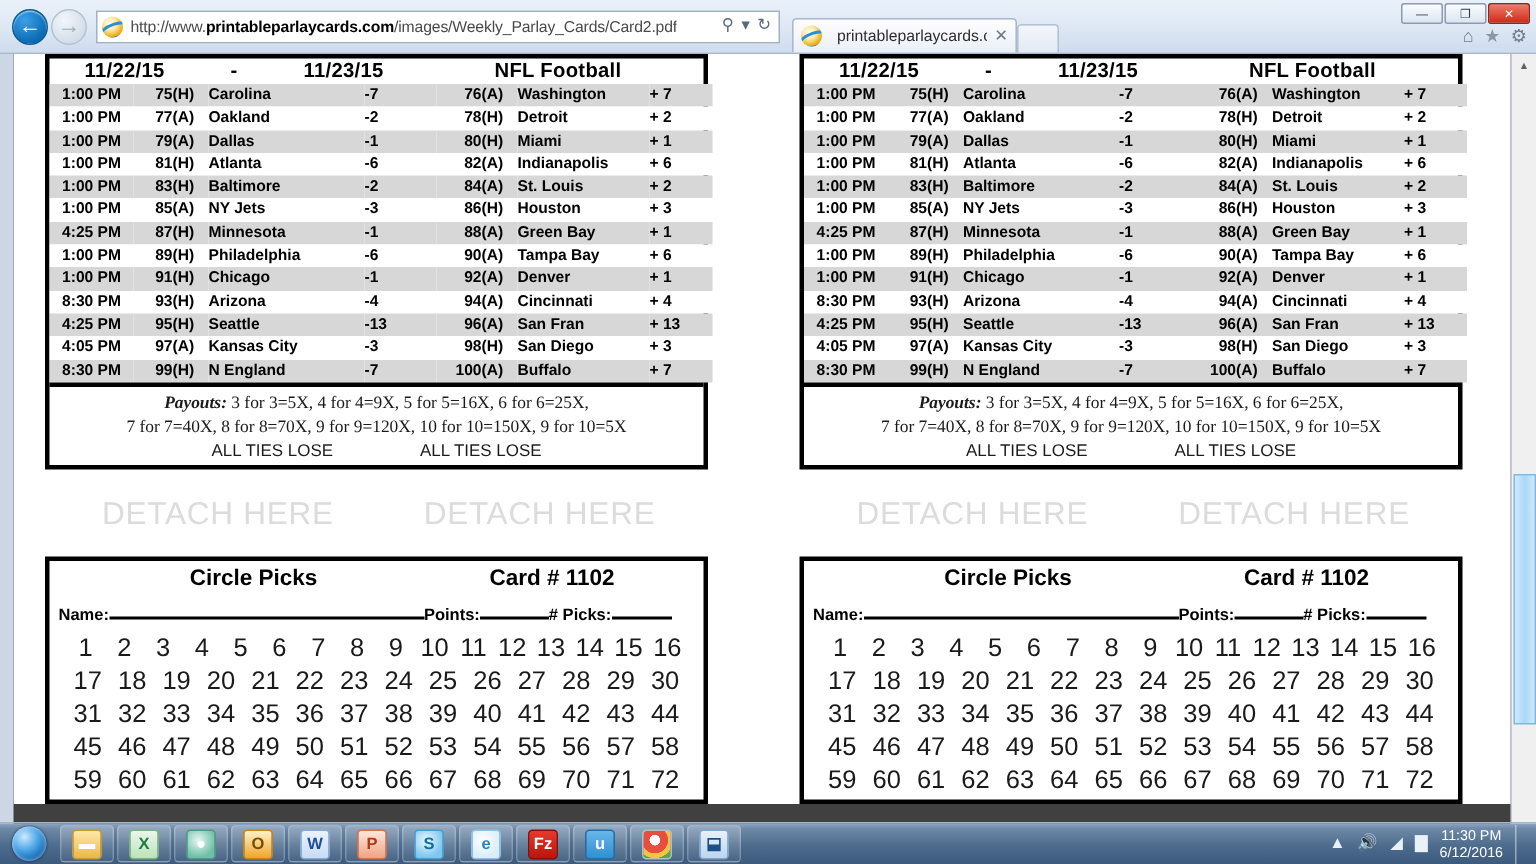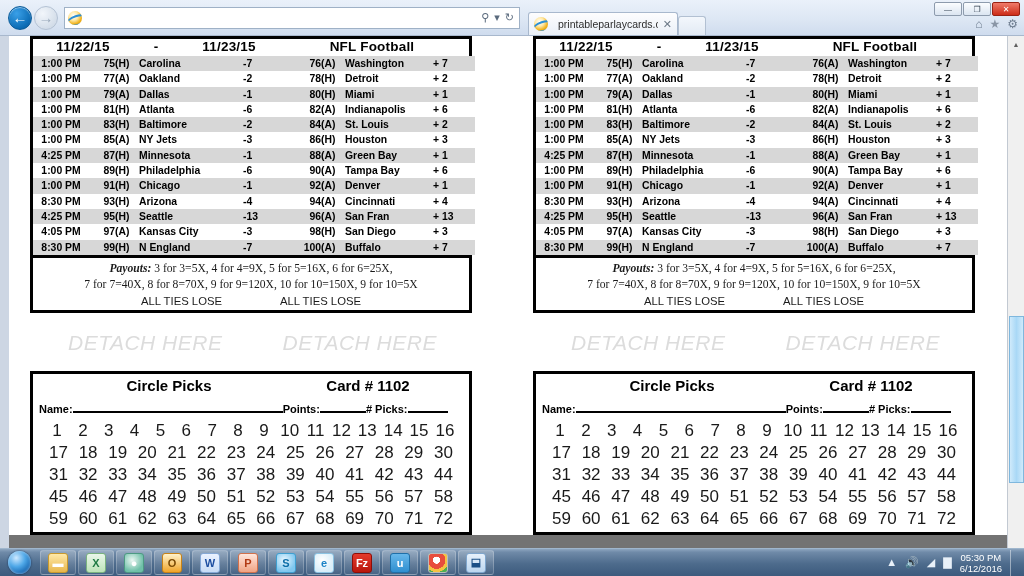--- a/index.html
+++ b/index.html
@@ -120,21 +120,21 @@
   
   .viewport {
     flex: 1;
     position: relative;
     background: #cdd6e3;
     overflow: hidden;
     display: flex;
   }
   .page-scroller {
     flex: 1; position: relative; overflow: hidden;
-    background: #737373;
+    background: #404040;
     margin-left: 9px;
   }
   .pdf-page {
     position: absolute;
     left: 0; top: 0;
     width: 1006px;
     background: #ffffff;
     padding: 0;
   }
 
@@ -194,21 +194,21 @@
     font-family: "Liberation Sans", sans-serif;
     font-size: 11.3px; color: #1c1c1c; margin-top: 2px;
   }
 
   
   .detach-row {
     display: flex; gap: 60px; justify-content: flex-start;
     padding: 18px 0 16px 38px;
   }
   .detach {
-    color: #dcdcdc; font-size: 21px; font-weight: normal; letter-spacing: .5px; font-style: italic;
+    color: #dcdcdc; font-size: 21px; font-weight: normal; letter-spacing: .5px;
   }
 
   
   .picks {
     border: 3px solid #000000;
     background: #ffffff;
     width: 442px;
     padding: 3px 6px 2px;
   }
   .picks-head { display: flex; align-items: baseline; }
@@ -309,20 +309,21 @@
       <div class="btn-back">
         <span class="arrow-glyph">←</span>
       </div>
       <div class="btn-fwd">
         <span class="arrow-glyph">→</span>
       </div>
     </div>
 
     <div class="addr-wrap">
       <span class="favicon-ie"></span>
+      <span class="url-text"><span>http://www.</span><span class="host">printableparlaycards.com</span><span>/images/Weekly_Parlay_Cards/Card2.pdf</span></span>
       <span class="addr-right">
         <span class="ic-search">⚲</span>
         <span class="ic-caret">▾</span>
         <span class="ic-refresh">↻</span>
       </span>
     </div>
 
     <div class="tab">
       <span class="favicon-ie"></span>
       <span class="tab-title">printableparlaycards.com</span>
@@ -958,20 +959,20 @@
         <div class="tb-item">
           <span class="ico ico-blue">⬓</span>
         </div>
       </div>
     <div class="tray">
       <span class="tray-ico">▲</span>
       <span class="tray-ico">🔊</span>
       <span class="tray-ico">◢</span>
       <span class="tray-ico">▇</span>
       <span class="clock">
-        <span style="display:block">05:30 PM</span>
+        <span style="display:block">11:30 PM</span>
         <span style="display:block">6/12/2016</span>
       </span>
       <span class="show-desktop"></span>
     </div>
   </div>
 
 </div>
 
 </body></html>

